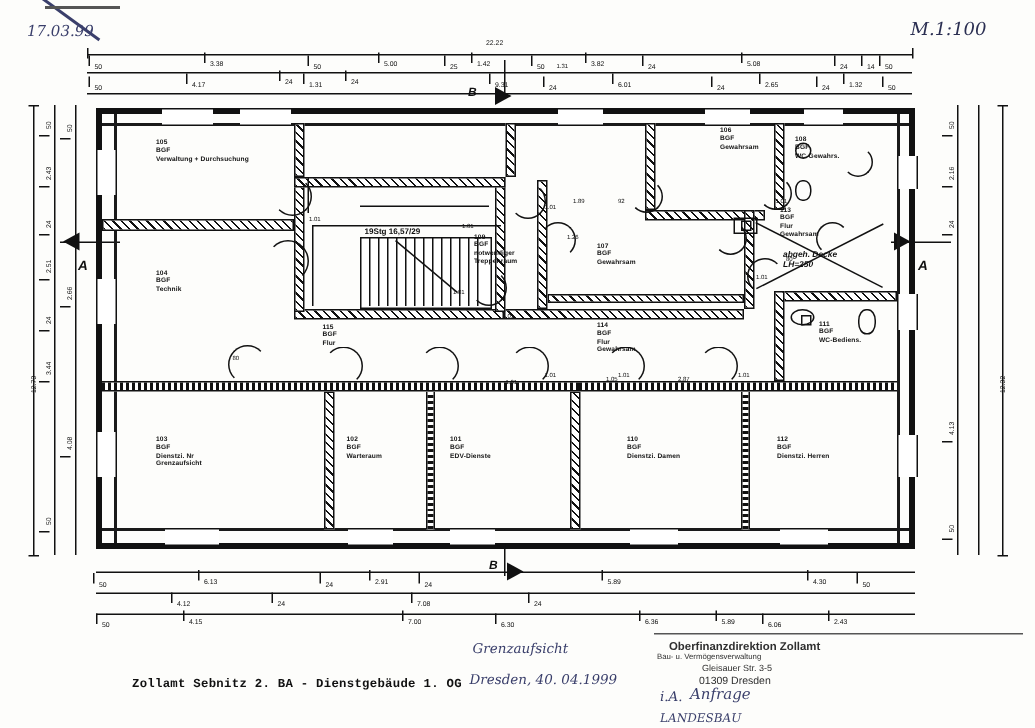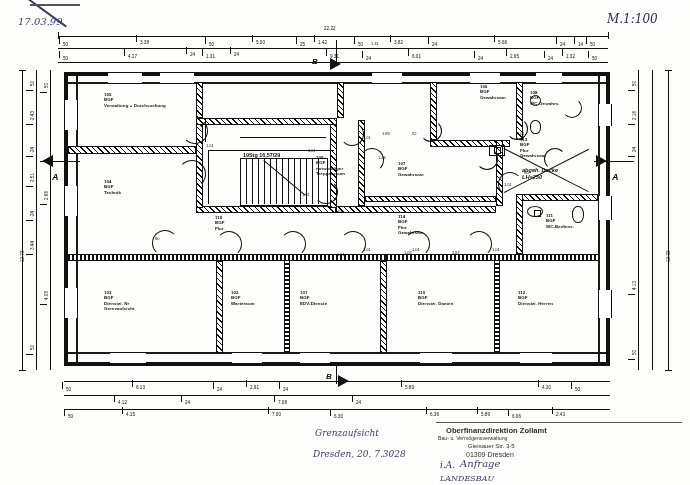--- a/index.html
+++ b/index.html
@@ -461,23 +461,24 @@
       <div class="dim" style="left: 542px; top: 385px;">4.30</div>
       <div class="tick" style="left: 538px; top: 380px;"></div>
       <div class="dim" style="left: 575px; top: 387px;">50</div>
       <div class="tick" style="left: 571px; top: 382px;"></div>
     </div>
 
   <div class="tri-l" style="left:338px;top:375px;"></div>
   <div class="seclabel" style="left:326px;top:372px;font-size:8px;">B</div>
   <div class="seclinev" style="left:336px;top:362px;height:22px;"></div>
 
+  <div class="title" style="left:88px;top:452px;">Zollamt Sebnitz 2. BA - Dienstgebäude 1. OG</div>
 
   <div class="hand" style="left:315px;top:428px;font-size:9px;">Grenzaufsicht</div>
-  <div class="hand" style="left:313px;top:449px;font-size:9px;">Dresden, 20. 7.3028</div>
+  <div class="hand" style="left:313px;top:449px;font-size:9px;">Dresden, 40. 04.1999</div>
 
   <div class="stamp" style="left:446px;top:426px;font-size:7.6px;font-weight:bold;">Oberfinanzdirektion Zollamt</div>
   <div class="stamp" style="left:438px;top:435px;font-size:5.2px;">Bau- u. Vermögensverwaltung</div>
   <div class="stamp" style="left:468px;top:443px;font-size:6px;">Gleisauer Str. 3-5</div>
   <div class="stamp" style="left:466px;top:451px;font-size:7px;">01309 Dresden</div>
   <div class="hand" style="left:440px;top:460px;font-size:9px;">i.A.</div>
   <div class="hand" style="left:460px;top:458px;font-size:10px;">Anfrage</div>
   <div class="hand" style="left:440px;top:474px;font-size:8px;">LANDESBAU</div>
   <div class="abs" style="left:436px;top:422px;width:246px;height:1px;background:#555;"></div>
 

